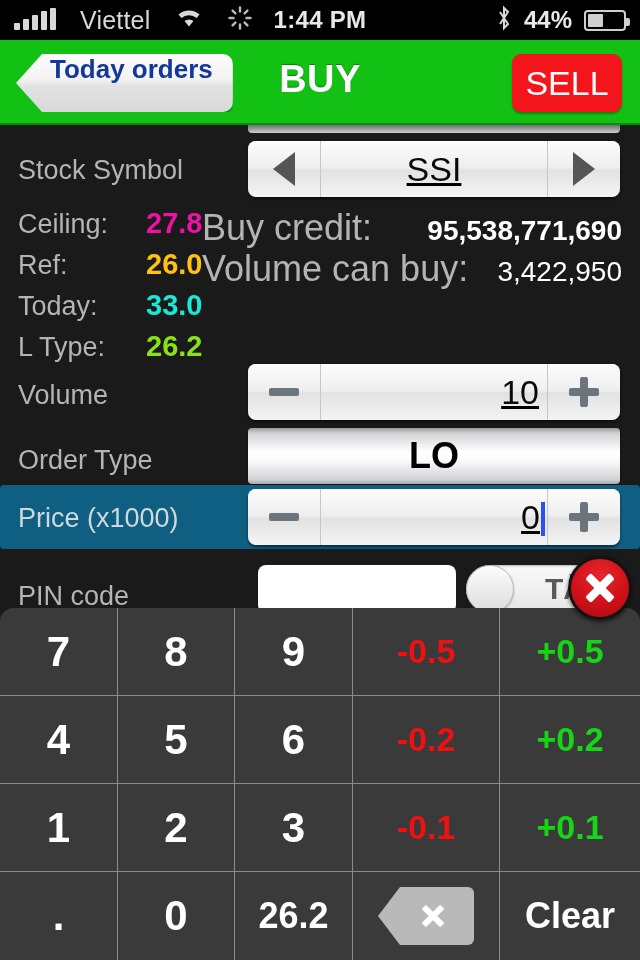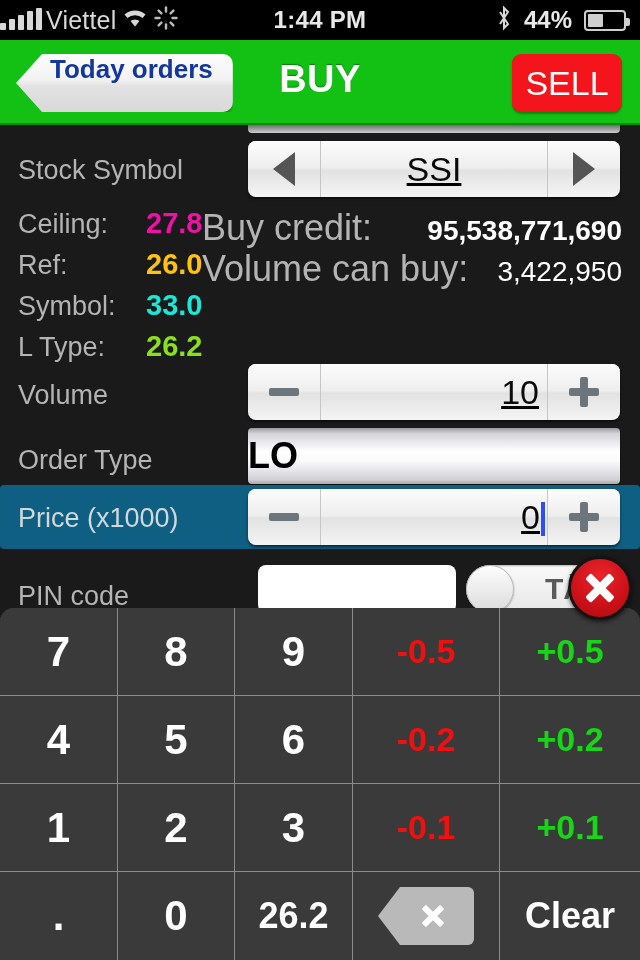--- a/index.html
+++ b/index.html
@@ -10,21 +10,21 @@
     overflow: hidden;
   }
   #app { position: relative; width: 640px; height: 960px; background: #1b1b1b; }
 
   
   .statusbar {
     position: absolute; top: 0; left: 0; width: 640px; height: 40px;
     background: #000; color: #d8d8d8;
     display: flex; align-items: center;
   }
-  .sb-left { display: flex; align-items: center; gap: 4px; }
+  .sb-left { display: flex; align-items: center; gap: 24px; padding-left: 14px; }
   .sb-right { display: flex; align-items: center; gap: 12px; position: absolute; right: 14px; }
   .sb-center { position: absolute; left: 0; right: 0; text-align: center;
                font-size: 24px; font-weight: bold; color: #e8e8e8; letter-spacing: .3px; }
   .carrier { font-size: 25px; color: #d8d8d8; font-weight: 400; letter-spacing: .2px; }
   .bars { display: flex; align-items: flex-end; gap: 3px; height: 20px; }
   .bars i { display: block; width: 6px; background: #d8d8d8; border-radius: 1px; }
   .bars i:nth-child(1) { height: 7px; }
   .bars i:nth-child(2) { height: 11px; }
   .bars i:nth-child(3) { height: 15px; }
   .bars i:nth-child(4) { height: 19px; }
@@ -113,21 +113,21 @@
   .credits { position: absolute; top: 82px; left: 202px; width: 420px; }
   .credit-line { display: flex; justify-content: space-between; align-items: baseline; height: 41px; }
   .credit-key { color: #b4b4b4; font-size: 36px; }
   .credit-val { color: #fff; font-size: 28px; }
   .credit-val.bold { font-weight: bold; }
 
   .picker {
     position: absolute; left: 248px; width: 372px; height: 56px;
     background: linear-gradient(to bottom, #9a9aa2 0%, #d4d4d8 10%, #ffffff 42%,
                 #fbfbfb 58%, #d2d2d6 92%, #a8a8ae 100%);
-    border-radius: 4px; display: flex; align-items: center; justify-content: flex-start;
+    border-radius: 4px; display: flex; align-items: center; justify-content: center;
     box-shadow: 0 1px 2px rgba(0,0,0,.6);
   }
   .picker span { font-size: 36px; font-weight: bold; color: #000; }
 
   .price-row-hl {
     position: absolute; left: 0; top: 360px; width: 640px; height: 64px;
     background: #0f5f82; border-radius: 4px;
   }
 
   .pin-input {
@@ -276,21 +276,21 @@
     <div class="stats">
       <div class="stat-line">
         <span class="stat-key">Ceiling:</span>
         <span class="stat-val" style="color:#f010a8">27.8</span>
       </div>
       <div class="stat-line">
         <span class="stat-key">Ref:</span>
         <span class="stat-val" style="color:#ffc211">26.0</span>
       </div>
       <div class="stat-line">
-        <span class="stat-key">Symbol:</span>
+        <span class="stat-key">Today:</span>
         <span class="stat-val" style="color:#19e8d8">33.0</span>
       </div>
       <div class="stat-line">
         <span class="stat-key">L Type:</span>
         <span class="stat-val" style="color:#8ae019">26.2</span>
       </div>
     </div>
 
     <div class="credits">
       <div class="credit-line">

